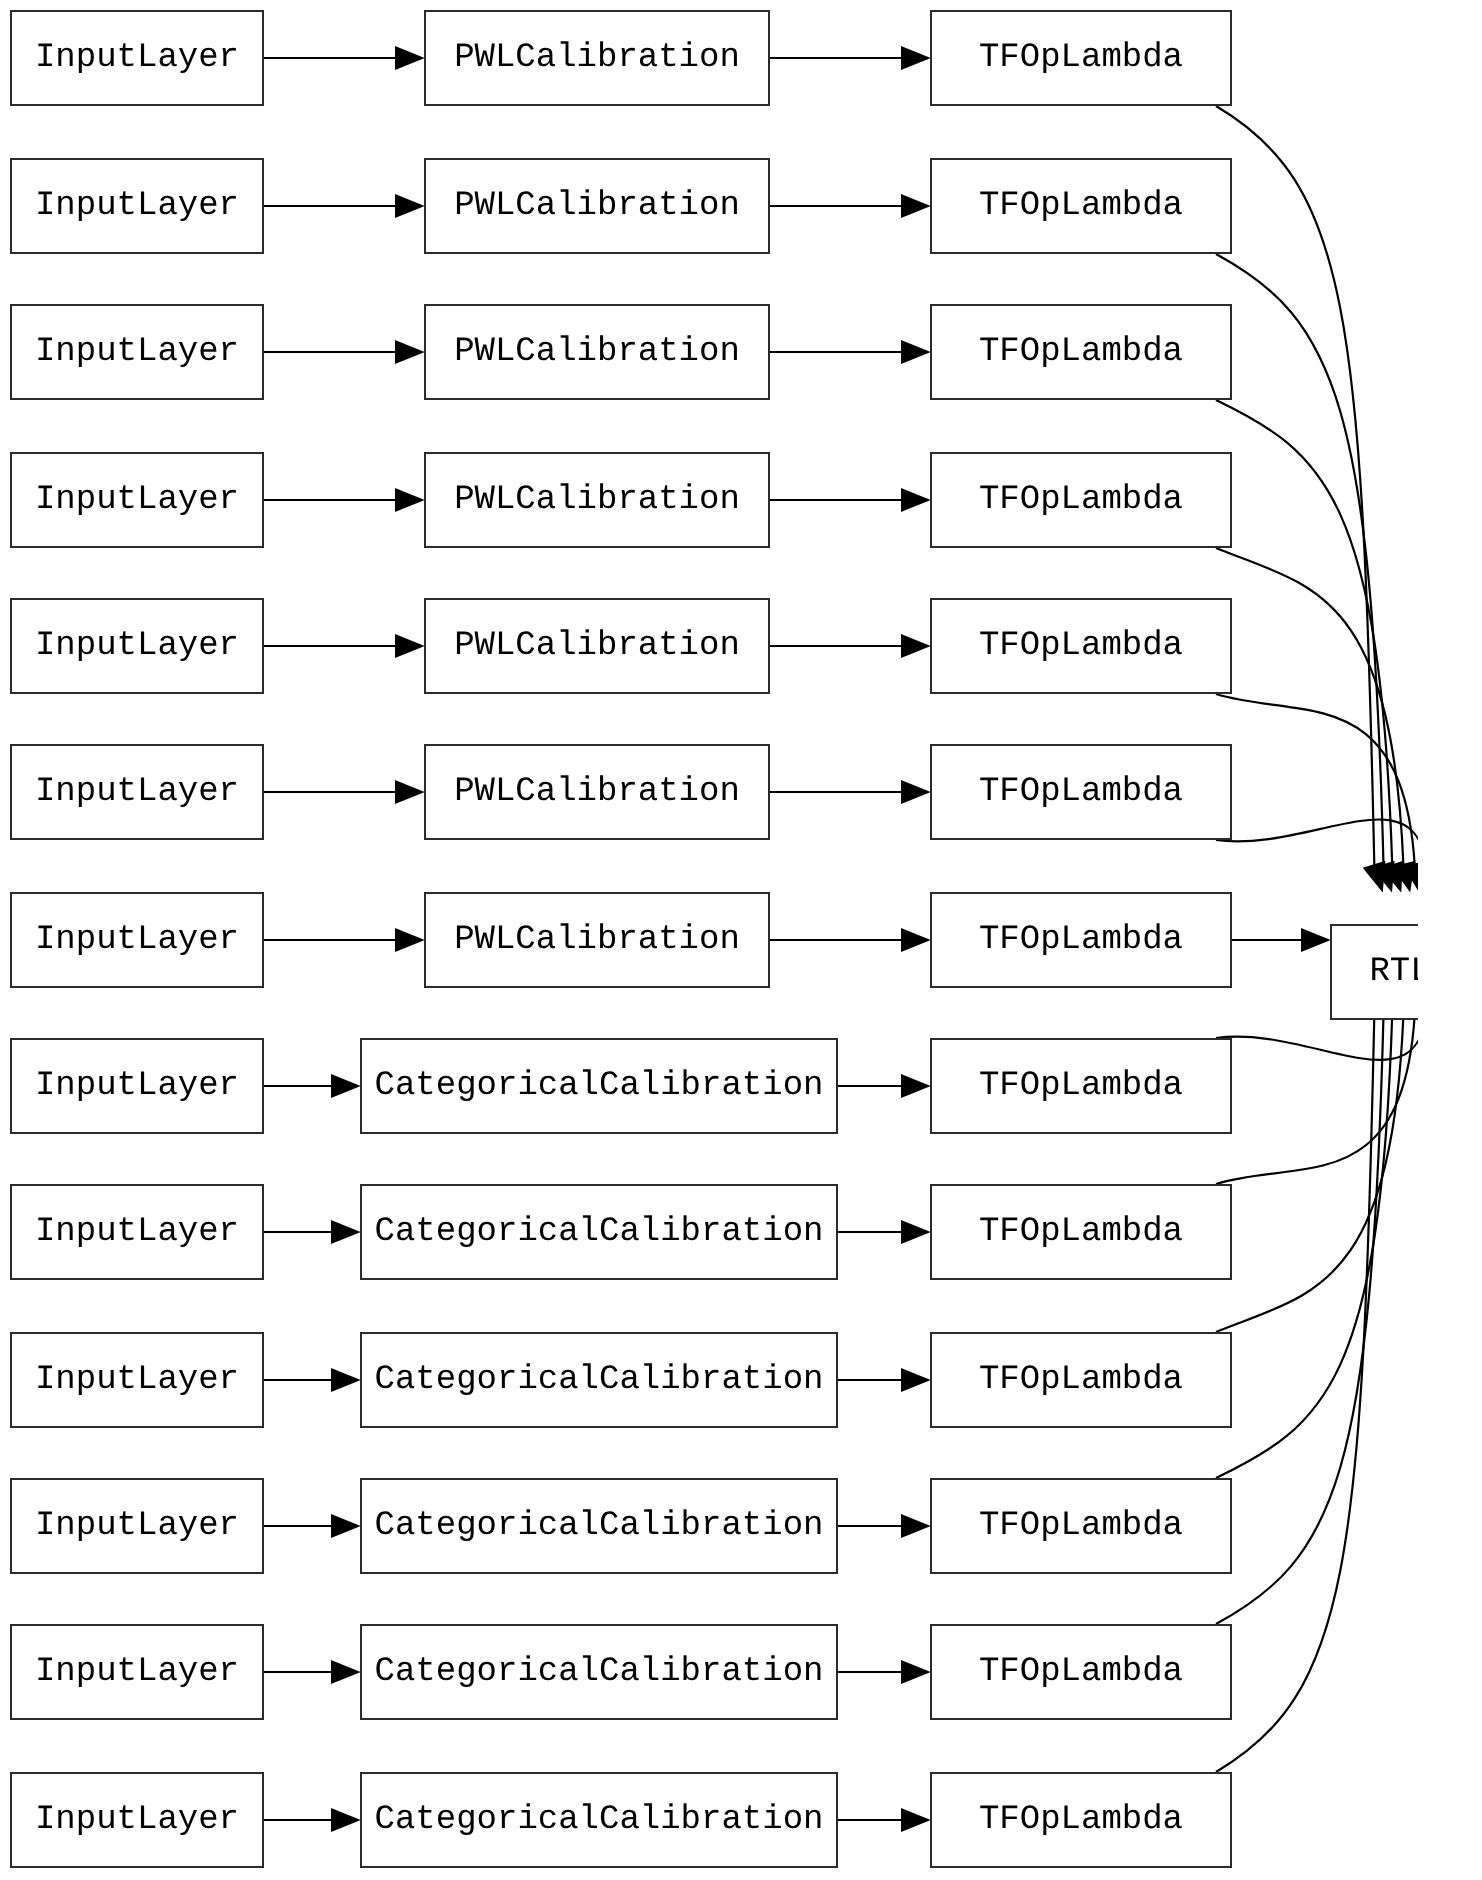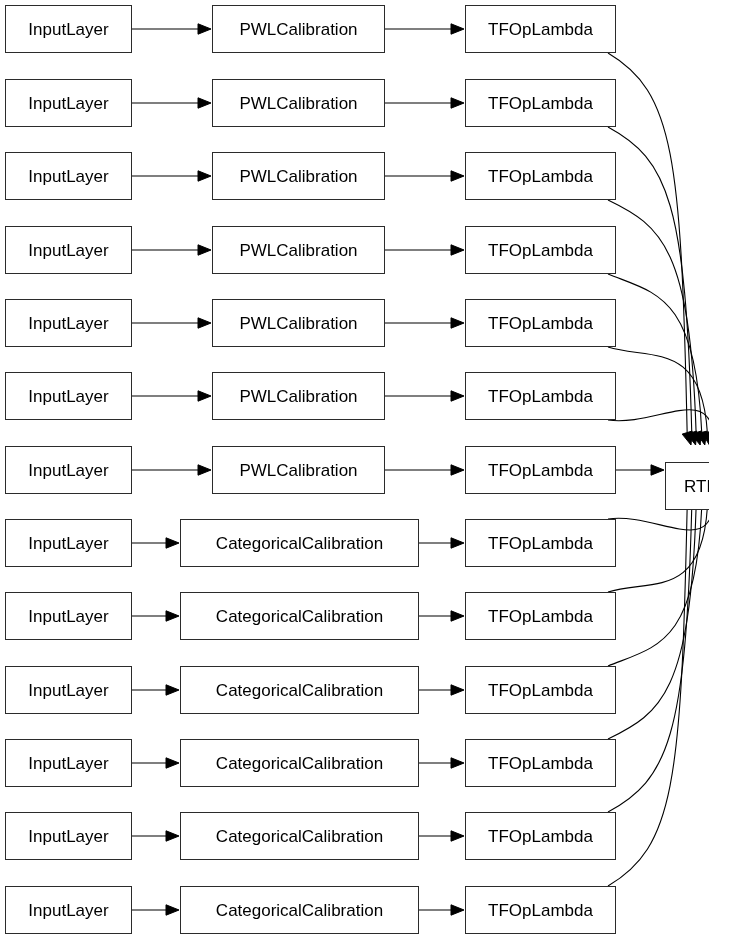--- a/index.html
+++ b/index.html
@@ -5,21 +5,21 @@
   html, body {
     margin: 0;
     padding: 0;
     background: #ffffff;
   }
   #canvas {
     position: relative;
     width: 709px;
     height: 940px;
     background: #ffffff;
-    font-family: Liberation Sans, sans-serif;
+    font-family: Liberation Mono, monospace;
     overflow: hidden;
   }
   .node {
     position: absolute;
     box-sizing: border-box;
     border: 1px solid #2b2b2b;
     background: #ffffff;
     display: flex;
     align-items: center;
     justify-content: center;

